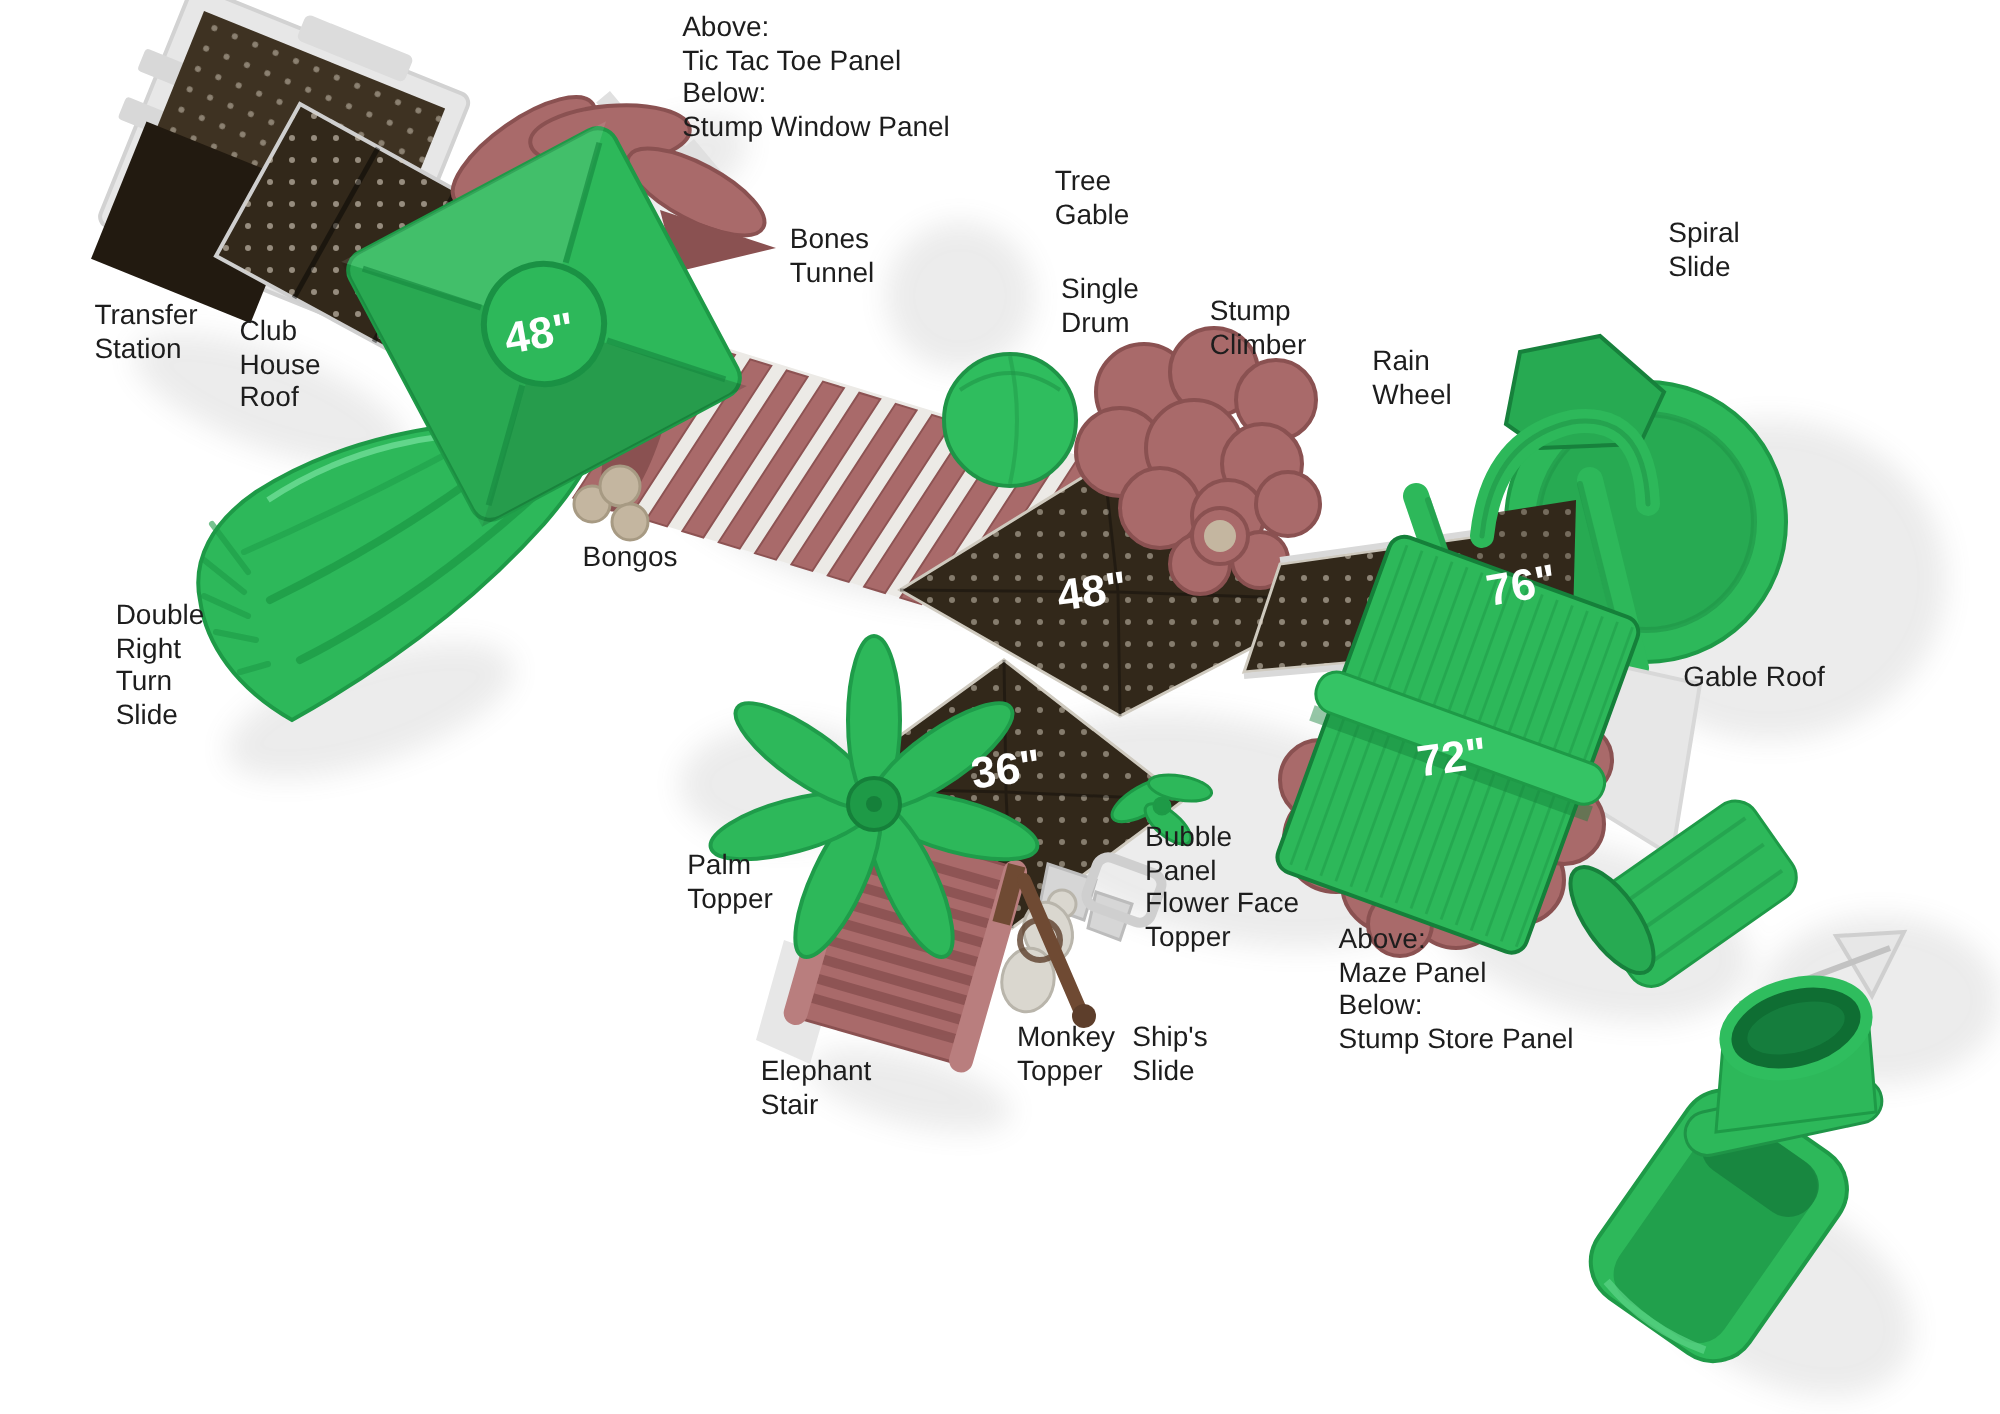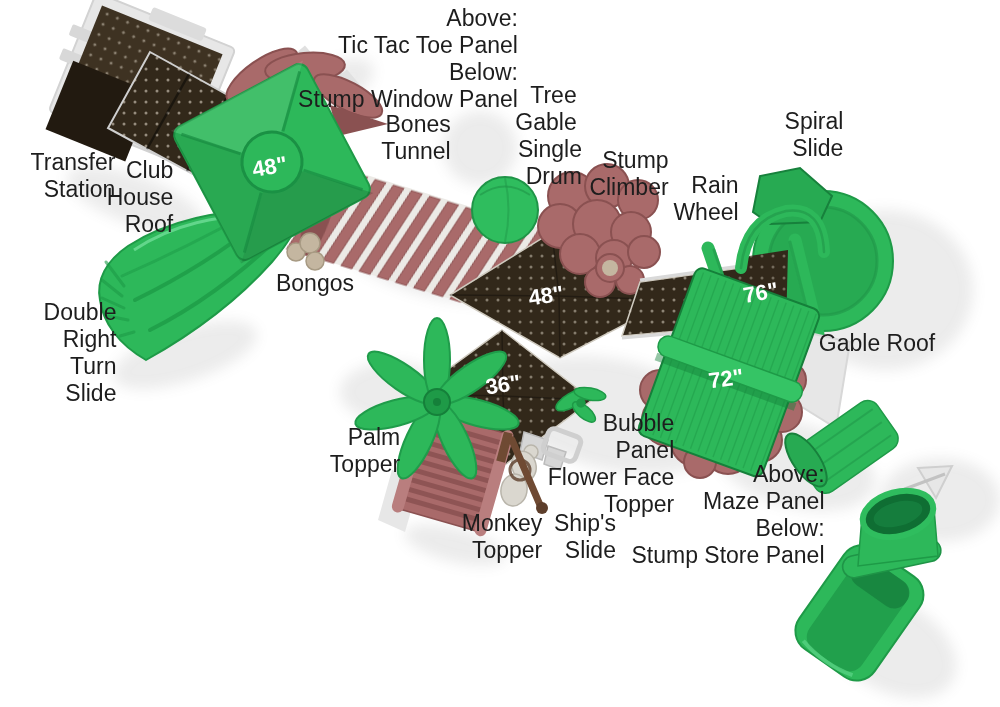--- a/index.html
+++ b/index.html
@@ -1,20 +1,20 @@
 <!DOCTYPE html>
 <html style="--color-green: #2db85a; --color-green_mid: #27aa52; --color-green_dark: #1e9a47; --color-green_deep: #15803a; --color-deck_brown: #32281a; --color-deck_brown_light: #3e3222; --color-maroon: #a96a6a; --color-maroon_dark: #8a5151; --color-tan: #c4b6a0; --color-gray_light: #e7e7e7; --color-gray_mid: #c4c4c4; --color-wood_brown: #6f4a33; --color-label_text: #1d1d1d; --color-dim_text: #ffffff; --color-background: #ffffff;"><head>
 <meta charset="utf-8">
 <style>
   html,body{margin:0;padding:0;background:var(--color-background,#fff);}
   .stage{position:relative;width:1000px;height:707px;overflow:hidden;background:var(--color-background,#fff);
          font-family:"Liberation Sans", sans-serif;}
   .scene-svg{position:absolute;left:0;top:0;}
-  .lbl{position:absolute;transform:translateX(-50%);text-align:right;white-space:pre-line;
-       font-size:23px;line-height:1.18;color:var(--color-label_text,#1d1d1d);font-weight:500;}
+  .lbl{position:absolute;transform:translateX(-50%);text-align:left;white-space:pre-line;
+       font-size:14px;line-height:1.18;color:var(--color-label_text,#1d1d1d);font-weight:500;}
   .dim{font-family:"Liberation Sans",sans-serif;font-weight:bold;font-size:22px;
        fill:var(--color-dim_text,#fff);text-anchor:middle;}
   .f-green{fill:var(--color-green,#2db85a);}
   .f-greenmid{fill:var(--color-green_mid,#27aa52);}
   .f-greendark{fill:var(--color-green_dark,#1e9a47);}
   .f-greendeep{fill:var(--color-green_deep,#15803a);}
   .f-deck{fill:var(--color-deck_brown,#32281a);}
   .f-deck2{fill:var(--color-deck_brown_light,#3e3222);}
   .f-maroon{fill:var(--color-maroon,#a96a6a);}
   .f-maroondark{fill:var(--color-maroon_dark,#8a5151);}
@@ -356,21 +356,21 @@
 Below:
 Stump Window Panel</div>
 <div class="lbl" style="left:546px;top:82px">Tree
 Gable</div>
 <div class="lbl" style="left:416px;top:111px">Bones
 Tunnel</div>
 <div class="lbl" style="left:550px;top:136px">Single
 Drum</div>
 <div class="lbl" style="left:629px;top:147px">Stump
 Climber</div>
-<div class="lbl" style="left:814px;top:108px">Spiral
+<div class="lbl" style="left:852px;top:108px">Spiral
 Slide</div>
 <div class="lbl" style="left:706px;top:172px">Rain
 Wheel</div>
 <div class="lbl" style="left:140px;top:157px">Club
 House
 Roof</div>
 <div class="lbl" style="left:73px;top:149px">Transfer
 Station</div>
 <div class="lbl" style="left:315px;top:270px">Bongos</div>
 <div class="lbl" style="left:80px;top:299px">Double
@@ -381,18 +381,20 @@
 <div class="lbl" style="left:365px;top:424px">Palm
 Topper</div>
 <div class="lbl" style="left:611px;top:410px">Bubble
 Panel
 Flower Face
 Topper</div>
 <div class="lbl" style="left:728px;top:461px">Above:
 Maze Panel
 Below:
 Stump Store Panel</div>
-<div class="lbl" style="left:502px;top:510px">Monkey
+<div class="lbl" style="left:408px;top:527px">Elephant
+Stair</div>
+<div class="lbl" style="left:533px;top:510px">Monkey
 Topper</div>
 <div class="lbl" style="left:585px;top:510px">Ship's
 Slide</div>
 
 </div>
 
 </body></html>

